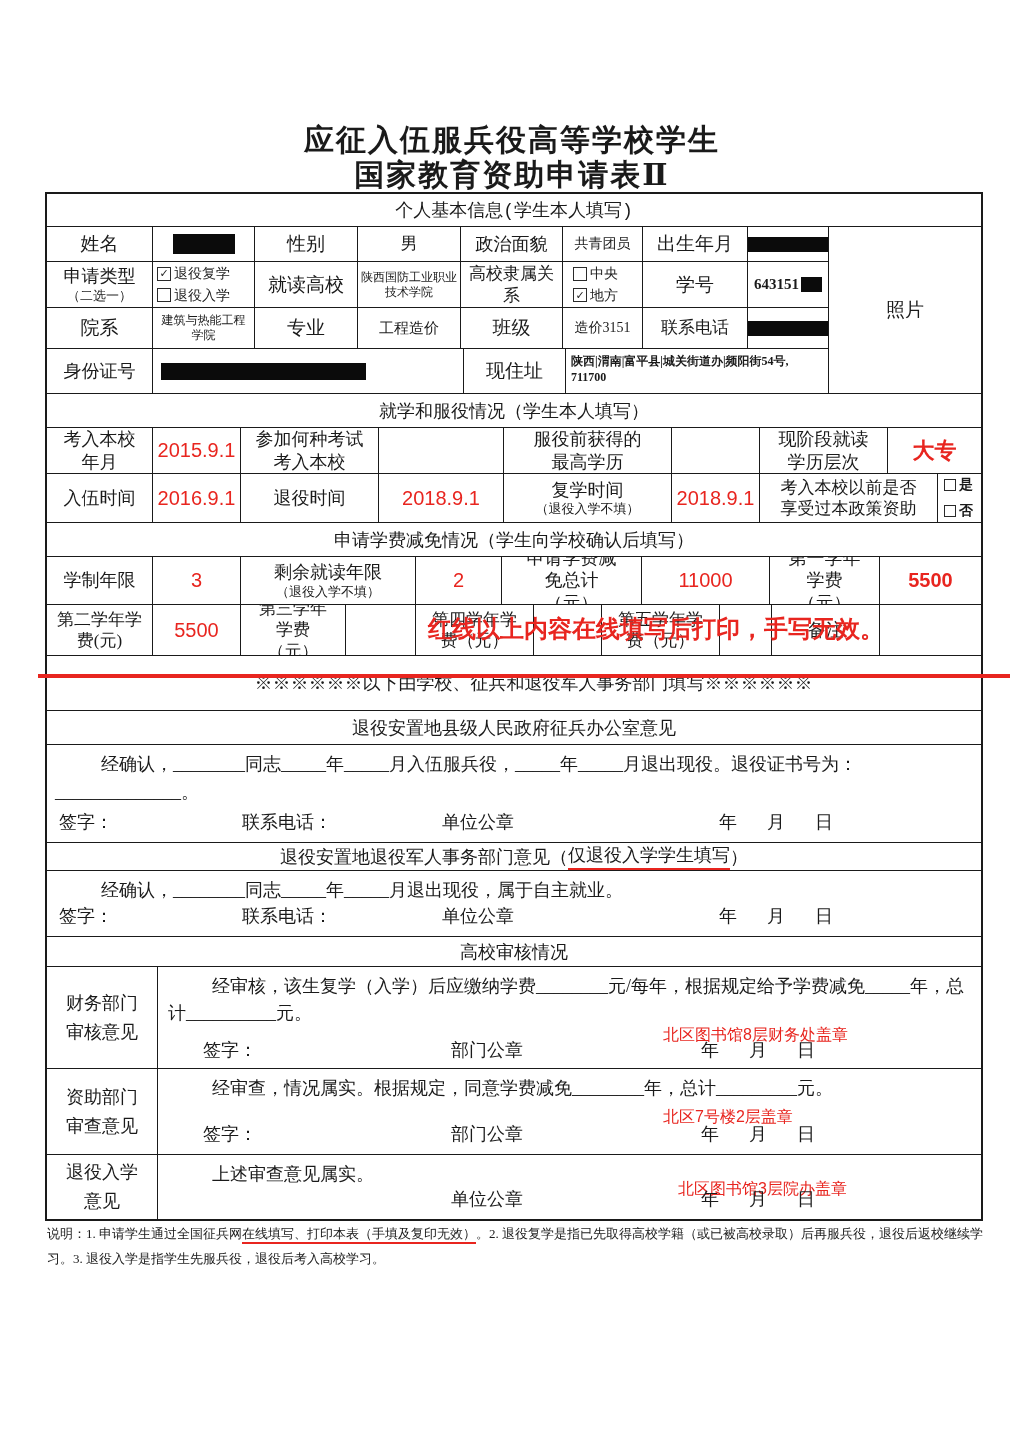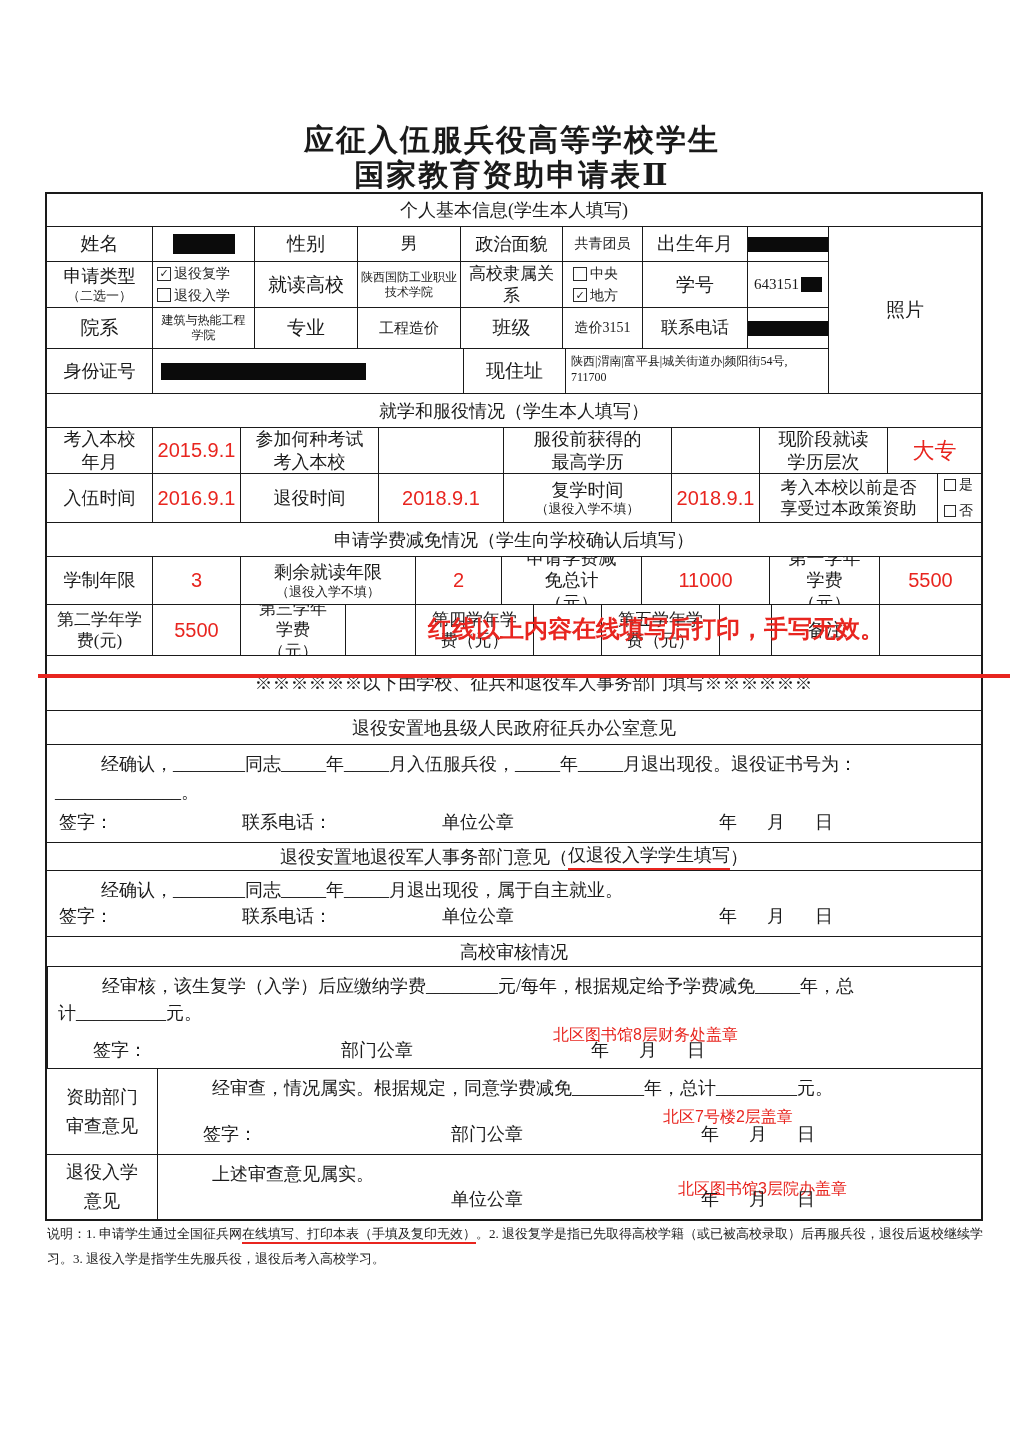--- a/index.html
+++ b/index.html
@@ -6,27 +6,27 @@
   .page{position:relative;width:1024px;height:1447px;background:#ffffff;overflow:hidden;
         font-family:"Liberation Serif","DejaVu Serif",serif;color:#1a1a1a;}
   
   .title-block{position:absolute;top:122px;left:0;width:1024px;text-align:center;
                font-weight:bold;font-size:30px;line-height:1.17;letter-spacing:2px;}
   
   .form{position:absolute;left:45px;top:192px;width:938px;border:2px solid #1a1a1a;
         background:#fff;box-sizing:border-box;}
   .sh{border-top:1.5px solid #1a1a1a;display:flex;align-items:center;justify-content:center;
       font-size:18px;box-sizing:border-box;}
-  .form > .sh.first{border-top:none;}
+  .form > .sh.first{border-top:none;font-family:Liberation Mono, monospace;}
   .tr{display:flex;border-top:1.5px solid #1a1a1a;box-sizing:border-box;}
   .c{border-left:1.5px solid #1a1a1a;display:flex;flex-direction:column;align-items:center;
      justify-content:center;text-align:center;box-sizing:border-box;flex-shrink:0;
      overflow:hidden;line-height:1.25;}
   .tr .c:first-child{border-left:none;}
-  .cflex{flex:1 1 auto;width:auto;}
+  .cflex{flex:1 1 auto;width:auto;font-weight:bold;}
   .band{display:flex;border-top:1.5px solid #1a1a1a;}
   .band-left{width:781px;box-sizing:border-box;}
   .band-left .tr:first-child{border-top:none;}
   .photo-cell{flex:1;border-left:1.5px solid #1a1a1a;display:flex;align-items:center;
               justify-content:center;font-size:19px;}
   .f19{font-size:19px;} .f18{font-size:18px;} .f17{font-size:17px;} .f15{font-size:15px;}
   .f14{font-size:14px;} .f13{font-size:13px;} .f12{font-size:12px;}
   .sub{font-size:13px;line-height:1.2;}
   .redv{color:#e8251f;font-size:20px;font-family:"Liberation Sans","DejaVu Sans",sans-serif;}
   .redv.big{font-size:22px;}
@@ -258,20 +258,24 @@
       </div>
       <span class="abs" style="left:12px;bottom:8px">签字：</span>
       <span class="abs" style="left:195px;bottom:8px">联系电话：</span>
       <span class="abs" style="left:395px;bottom:8px">单位公章</span>
       <span class="abs" style="left:672px;bottom:8px;letter-spacing:6px">年　月　日</span>
     </div>
 
     <div class="sh" style="height:30px">高校审核情况</div>
 
     <div class="rr" style="height:102px">
+      <div class="rlabel">
+        <span>财务部门</span>
+        <span>审核意见</span>
+      </div>
       <div class="rcontent">
         <div class="body">
           <span class="l1">经审核，该生复学（入学）后应缴纳学费________元/每年，根据规定给予学费减免_____年，总</span>
           <span class="l2">计__________元。</span>
         </div>
         <span class="stamp-note" style="left:505px;top:58px">北区图书馆8层财务处盖章</span>
         <span class="abs" style="left:45px;bottom:6px">签字：</span>
         <span class="abs" style="left:293px;bottom:6px">部门公章</span>
         <span class="abs" style="left:543px;bottom:6px;letter-spacing:6px">年　月　日</span>
       </div>

